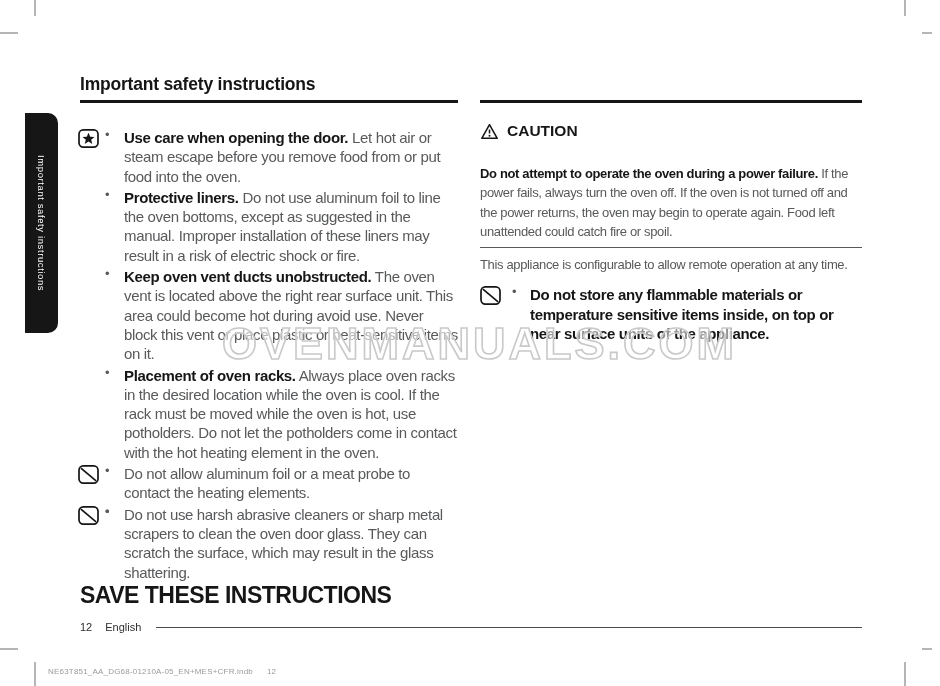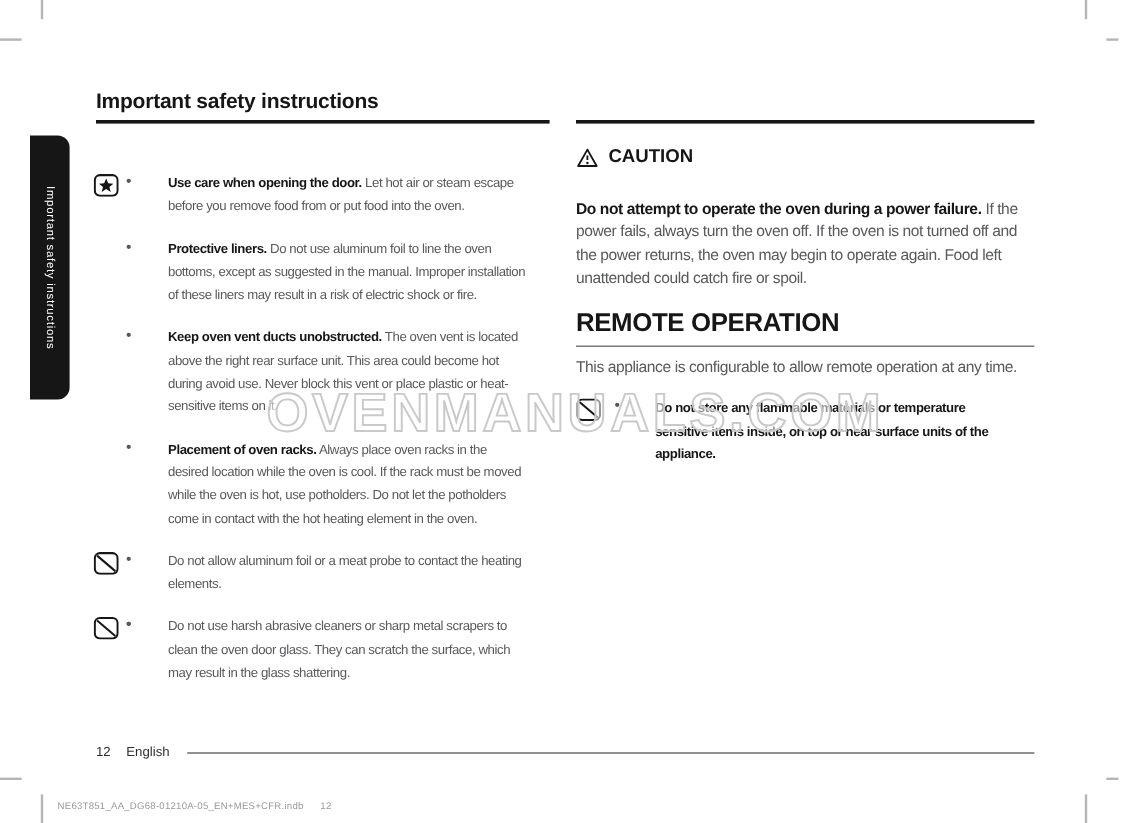--- a/index.html
+++ b/index.html
@@ -21,21 +21,21 @@
   
   .side-tab{position:absolute;left:25px;top:113px;width:33px;height:220px;background:#161616;
             border-radius:0 10px 10px 0;display:flex;align-items:center;justify-content:center;}
   .side-tab span{writing-mode:vertical-rl;font-size:9.5px;color:#fff;letter-spacing:0.6px;white-space:nowrap;}
 
   
   .list{position:absolute;left:80px;top:128px;width:378px;}
   .li{position:relative;padding-left:44px;margin:0 0 2px 0;}
   .li .ico{position:absolute;left:-2px;top:1px;width:21px;height:19px;}
   .li .dot{position:absolute;left:25px;top:-1px;color:#58595b;font-size:13px;}
-  .li p{margin:16px;font-size:11px;line-height:19.3px;letter-spacing:-0.35px;color:#58595b;}
+  .li p{margin:0;font-size:15px;line-height:19.3px;letter-spacing:-0.35px;color:#58595b;}
   b,.li b{color:#161616;font-weight:700;}
   b.block{display:block;}
 
   .save-heading{position:absolute;left:80px;top:582px;margin:0;font-size:23px;font-weight:700;
                 color:#161616;letter-spacing:-0.5px;}
 
   
   .col-right{position:absolute;left:480px;top:122px;width:382px;}
   .caution-head{display:flex;align-items:center;gap:8px;font-size:15.5px;font-weight:700;color:#161616;}
   .caution-text{margin:24px 0 0 0;font-size:13px;line-height:19.3px;letter-spacing:-0.35px;}
@@ -135,37 +135,37 @@
       <span class="dot">•</span>
     </div>
 
     <div class="li">
       <span class="dot">•</span>
       <p><span>Do not use harsh abrasive cleaners or sharp metal scrapers to clean the oven door glass. They can scratch the surface, which may result in the glass shattering.</span></p>
     </div>
 
   </div>
 
+  <h2 class="save-heading">SAVE THESE INSTRUCTIONS</h2>
 
   <div class="col-right">
 
     <div class="caution-head">
       <span>
         <svg viewBox="0 0 24 22" width="19" height="17">
             <path d="M12 2.2 L22 19.8 H2 Z" fill="none" stroke="#161616" stroke-width="2" stroke-linejoin="round"></path>
             <line x1="12" y1="8.5" x2="12" y2="13.5" stroke="#161616" stroke-width="2"></line>
             <circle cx="12" cy="16.6" r="1.3" fill="#161616"></circle>
           </svg>
       </span>
       <span>CAUTION</span>
     </div>
 
     <p class="caution-text"><b>Do not attempt to operate the oven during a power failure.</b> <span>If the power fails, always turn the oven off. If the oven is not turned off and the power returns, the oven may begin to operate again. Food left unattended could catch fire or spoil.</span></p>
 
-    <h2 class="remote-heading">REMOTE OPERATION</h2>
     <div class="remote-rule"></div>
     <p class="remote-intro">This appliance is configurable to allow remote operation at any time.</p>
 
     <div class="li">
       <span class="ico">
         <svg viewBox="0 0 22 20" width="21" height="19">
             <rect x="1" y="1" width="20" height="18" rx="4.5" fill="none" stroke="#161616" stroke-width="1.8"></rect>
             <line x1="3" y1="3.2" x2="19" y2="16.8" stroke="#161616" stroke-width="1.8"></line>
           </svg>
       </span>

